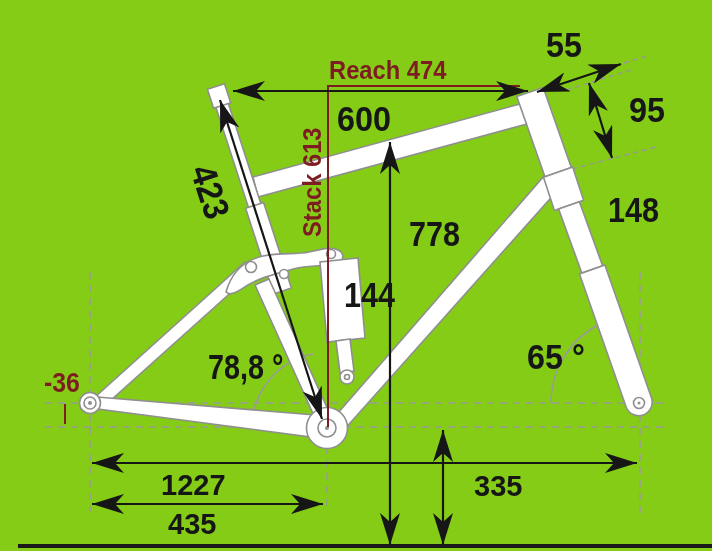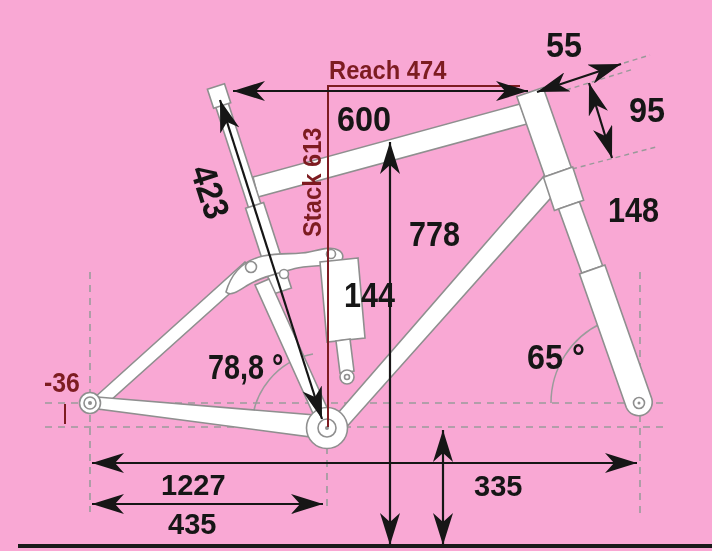--- a/index.html
+++ b/index.html
@@ -1,16 +1,16 @@
 <!DOCTYPE html>
 <html><head>
 <meta charset="utf-8">
 <style>
   html,body{margin:0;padding:0;background:#ffffff;}
-  .wrap{position:relative;width:712px;height:551px;background:#f9a8d4;overflow:hidden;
+  .wrap{position:relative;width:712px;height:551px;background:#84cc16;overflow:hidden;
         font-family:"Liberation Sans", sans-serif;}
   svg{display:block}
   .frame{stroke:#8f8f8f;stroke-width:1.6;fill:#ffffff;}
   .arc{stroke:#9b9b9b;stroke-width:1.5;fill:none;}
   .guide{stroke:#9b9b9b;stroke-width:1.6;stroke-dasharray:7 6;fill:none;}
   .ref{stroke:#999999;stroke-width:1.4;stroke-dasharray:5 4;fill:none;}
   .meas{stroke:#161616;stroke-width:2.2;fill:none;}
   .red{stroke:#7d1c21;stroke-width:2;fill:none;}
   .lbl{font-weight:700;fill:#161616;font-size:36px;}
   .lbl-sm{font-weight:700;fill:#161616;font-size:29px;}

